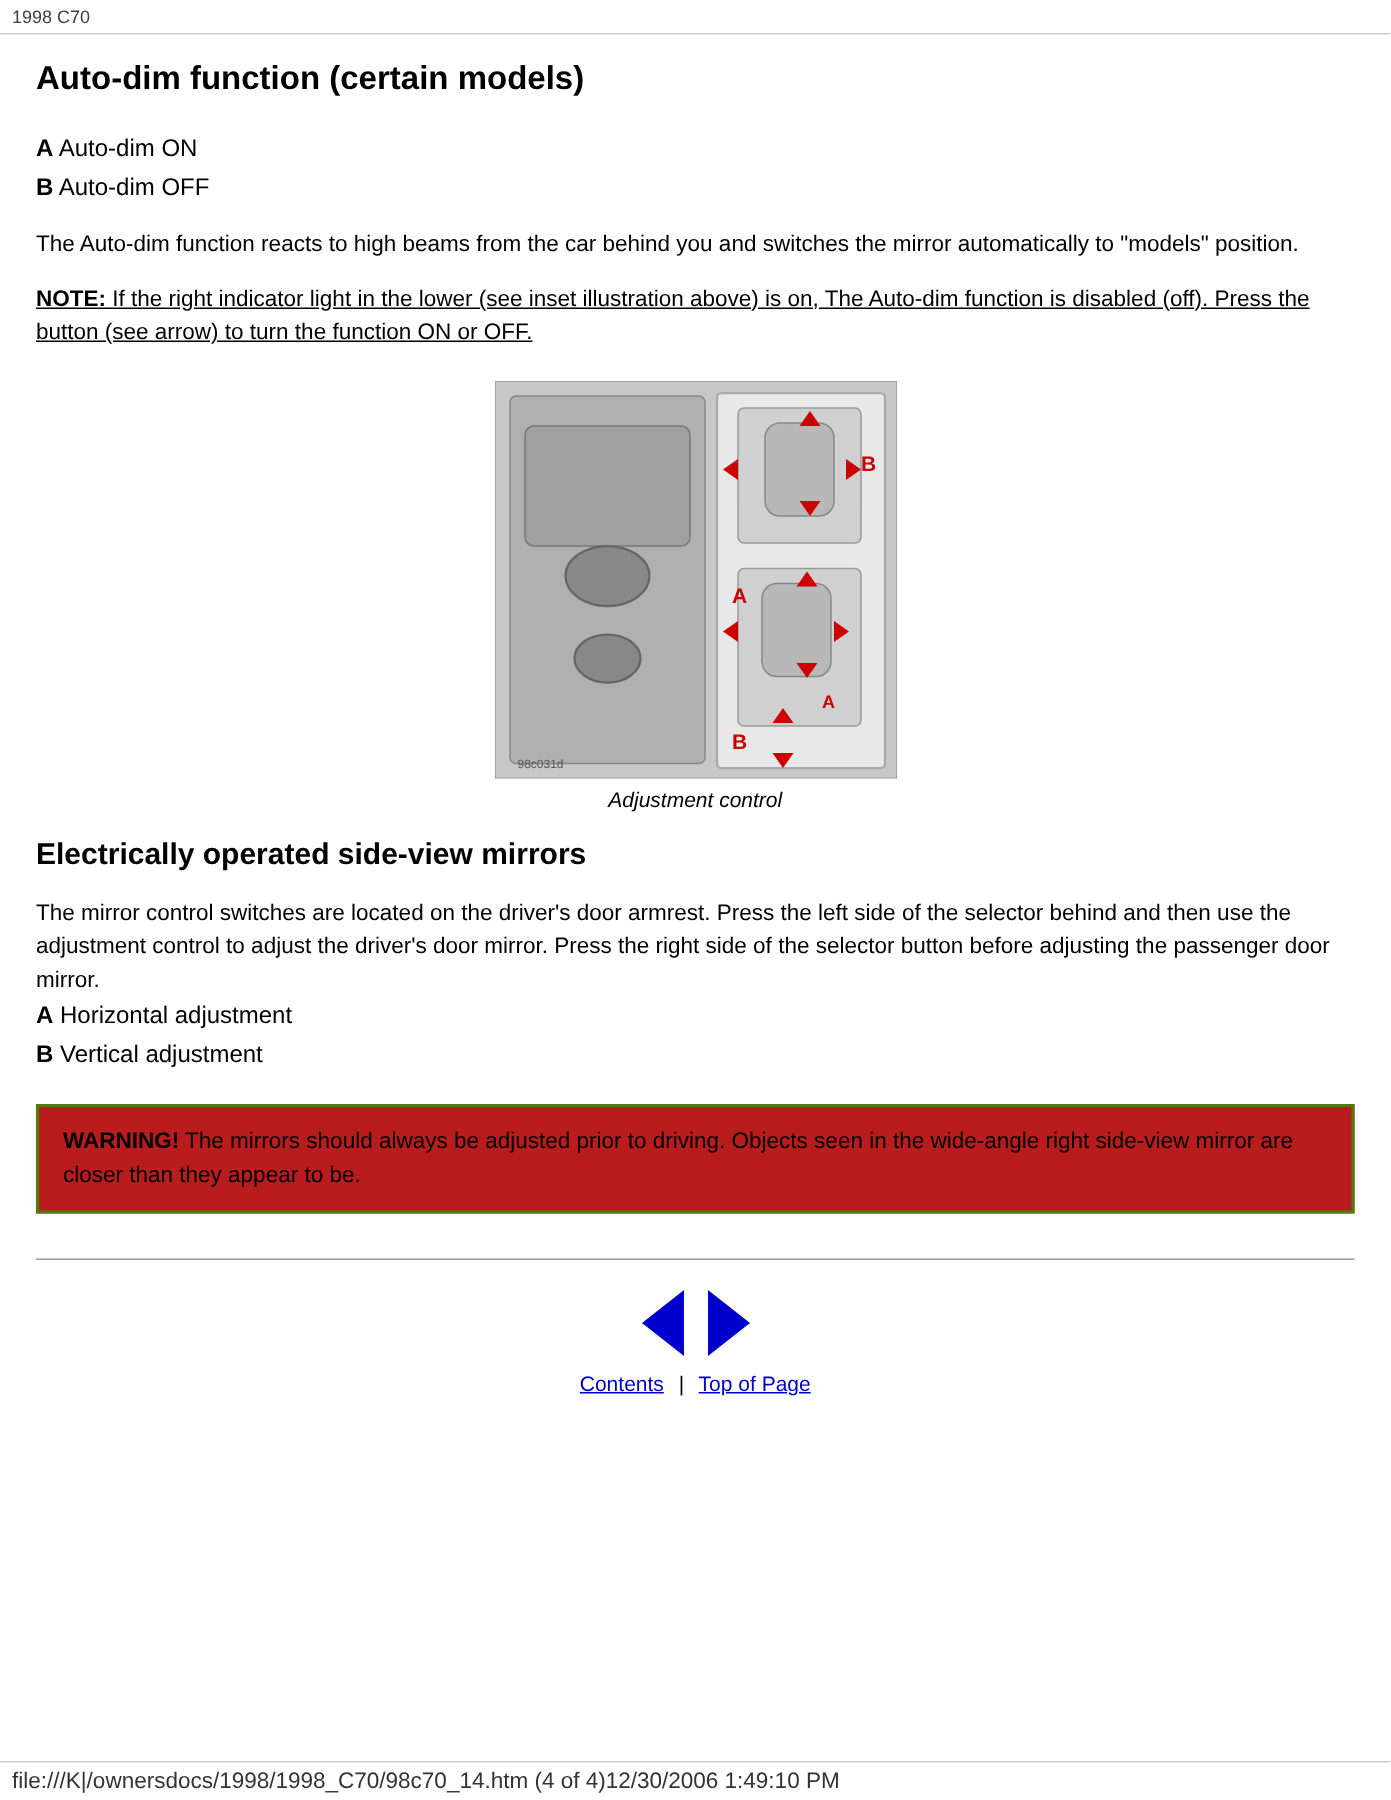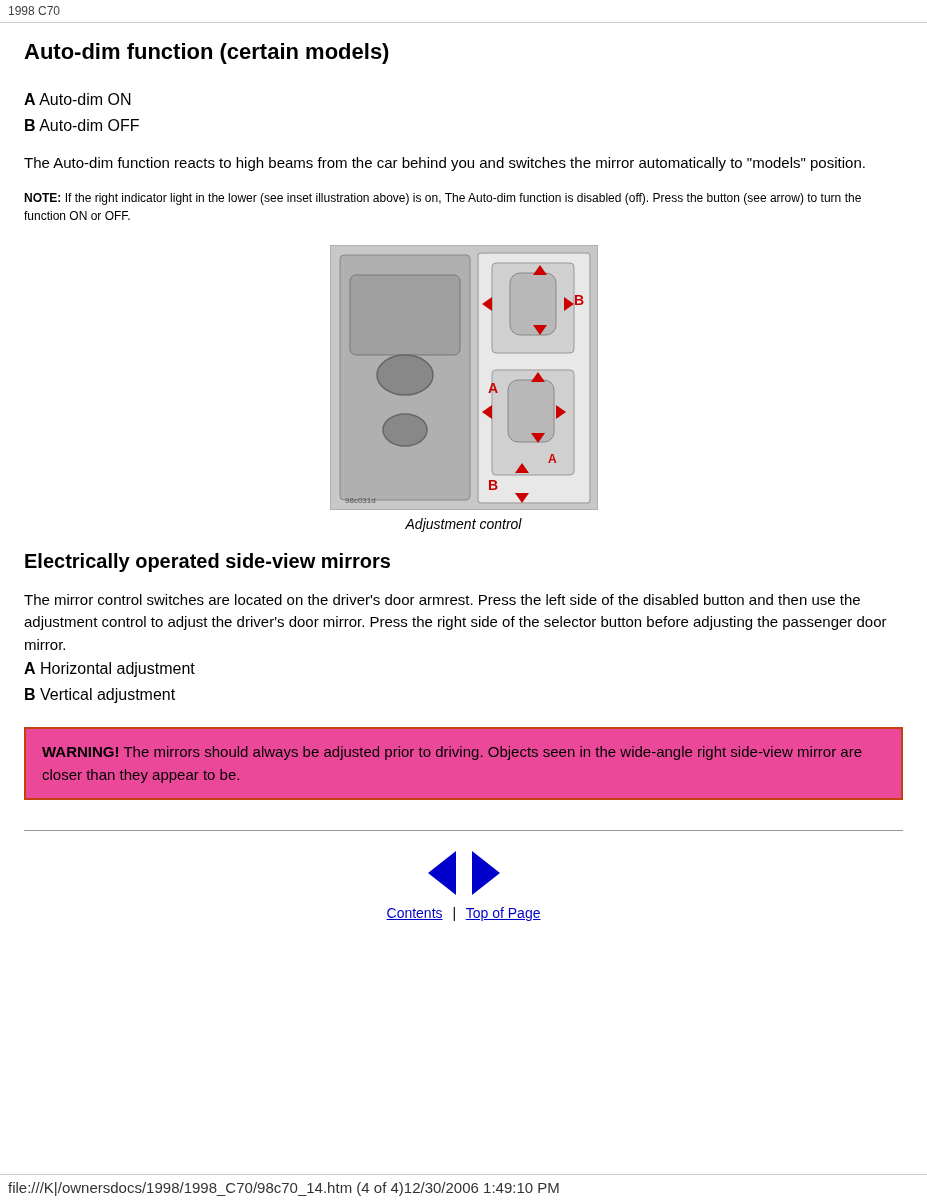--- a/index.html
+++ b/index.html
@@ -37,23 +37,24 @@
       font-weight: bold;
     }
     p.body-text {
       font-family: Arial, sans-serif;
       font-size: 15px;
       line-height: 1.5;
       margin-top: 14px;
     }
     p.note-text {
       font-family: Arial, sans-serif;
-      font-size: 12px;
+      font-size: 15px;
       line-height: 1.5;
       margin-top: 14px;
+      text-decoration: underline;
     }
     p.note-text .note-label {
       font-weight: bold;
     }
     .image-block {
       text-align: center;
       margin: 20px 0 6px 0;
     }
     .image-caption {
       font-family: Arial, sans-serif;
@@ -63,22 +64,22 @@
       margin-bottom: 16px;
     }
     h2.section-title2 {
       font-size: 20px;
       font-weight: bold;
       font-family: Arial, sans-serif;
       margin-top: 18px;
       margin-bottom: 16px;
     }
     .warning-box {
-      border: 2px solid #c2410c;
-      background: #ec4899;
+      border: 2px solid #4d7c0f;
+      background: #b91c1c;
       padding: 12px 16px;
       margin-top: 20px;
       font-family: Arial, sans-serif;
       font-size: 15px;
       line-height: 1.5;
     }
     .warning-box .warn-label {
       font-weight: bold;
     }
     hr.divider {
@@ -215,21 +216,21 @@
 
       <text x="15" y="258" font-family="Arial" font-size="8" fill="#555">98c031d</text>
     </svg>
   </div>
   <div class="image-caption">
     <em>Adjustment control</em>
   </div>
 
   <h2 class="section-title2">Electrically operated side-view mirrors</h2>
 
-  <p class="body-text">The mirror control switches are located on the driver's door armrest. Press the left side of the disabled button and then use the adjustment control to adjust the driver's door mirror. Press the right side of the selector button before adjusting the passenger door mirror.</p>
+  <p class="body-text">The mirror control switches are located on the driver's door armrest. Press the left side of the selector behind and then use the adjustment control to adjust the driver's door mirror. Press the right side of the selector button before adjusting the passenger door mirror.</p>
 
   <div class="label-line">
     <b>A</b><span> Horizontal adjustment</span>
   </div>
   <div class="label-line">
     <b>B</b><span> Vertical adjustment</span>
   </div>
 
   <div class="warning-box">
     <span class="warn-label">WARNING!</span><span> The mirrors should always be adjusted prior to driving. Objects seen in the wide-angle right side-view mirror are closer than they appear to be.</span>

